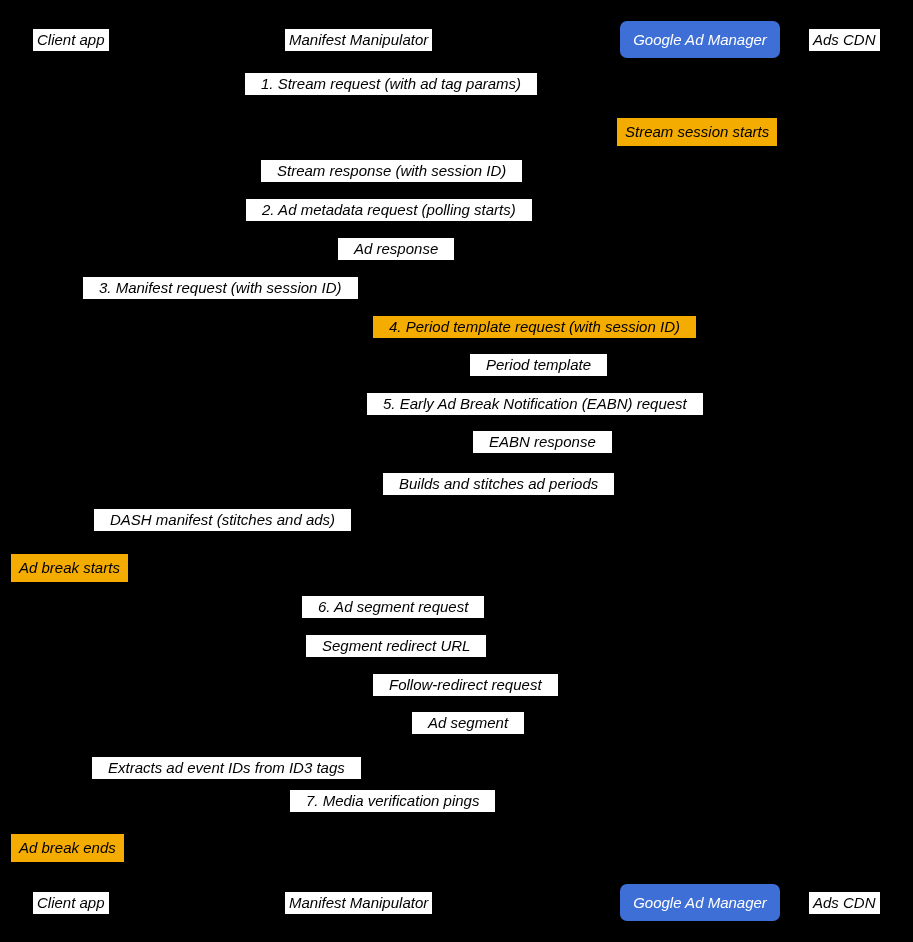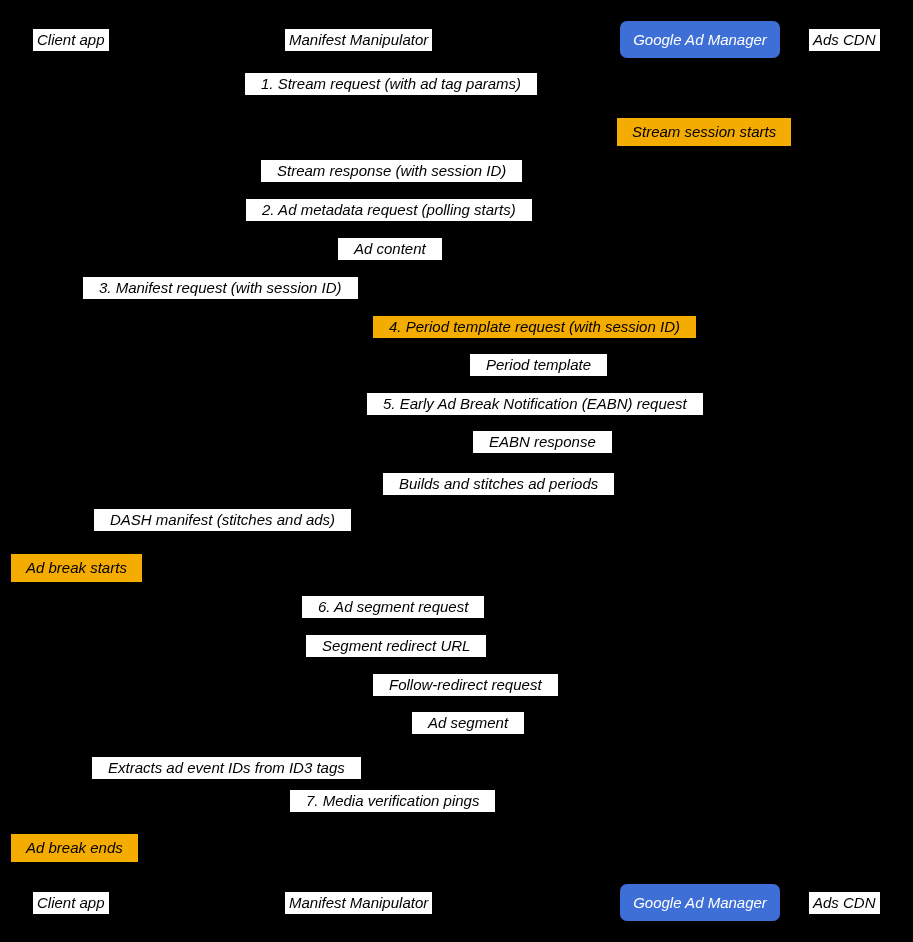--- a/index.html
+++ b/index.html
@@ -30,21 +30,21 @@
     white-space:nowrap;
   }
   .lbl.hl{
     background:var(--highlight-background);
   }
   .note{
     position:absolute;
     background:var(--highlight-background);
     color:var(--label-text);
     font-size:15px;line-height:20px;
-    padding:4px 15px;
+    padding:4px 8px;
     white-space:nowrap;
   }
   .actor{
     position:absolute;
     background:var(--label-background);
     color:var(--label-text);
     font-size:15px;line-height:18px;
     padding:2px 4px;
     white-space:nowrap;
   }
@@ -66,21 +66,21 @@
 
   <div class="actor" style="left:33px;top:29px">Client app</div>
   <div class="actor" style="left:285px;top:29px">Manifest Manipulator</div>
   <div class="actor-primary" style="left:620px;top:21px">Google Ad Manager</div>
   <div class="actor" style="left:809px;top:29px">Ads CDN</div>
 
   <div class="lbl" style="left:245px;top:73px">1. Stream request (with ad tag params)</div>
   <div class="note" style="left:617px;top:118px">Stream session starts</div>
   <div class="lbl" style="left:261px;top:160px">Stream response (with session ID)</div>
   <div class="lbl" style="left:246px;top:199px">2. Ad metadata request (polling starts)</div>
-  <div class="lbl" style="left:338px;top:238px">Ad content</div>
+  <div class="lbl" style="left:338px;top:238px">Ad response</div>
   <div class="lbl" style="left:83px;top:277px">3. Manifest request (with session ID)</div>
   <div class="lbl hl" style="left:373px;top:316px">4. Period template request (with session ID)</div>
   <div class="lbl" style="left:470px;top:354px">Period template</div>
   <div class="lbl" style="left:367px;top:393px">5. Early Ad Break Notification (EABN) request</div>
   <div class="lbl" style="left:473px;top:431px">EABN response</div>
   <div class="lbl" style="left:383px;top:473px">Builds and stitches ad periods</div>
   <div class="lbl" style="left:94px;top:509px">DASH manifest (stitches and ads)</div>
   <div class="note" style="left:11px;top:554px">Ad break starts</div>
   <div class="lbl" style="left:302px;top:596px">6. Ad segment request</div>
   <div class="lbl" style="left:306px;top:635px">Segment redirect URL</div>

